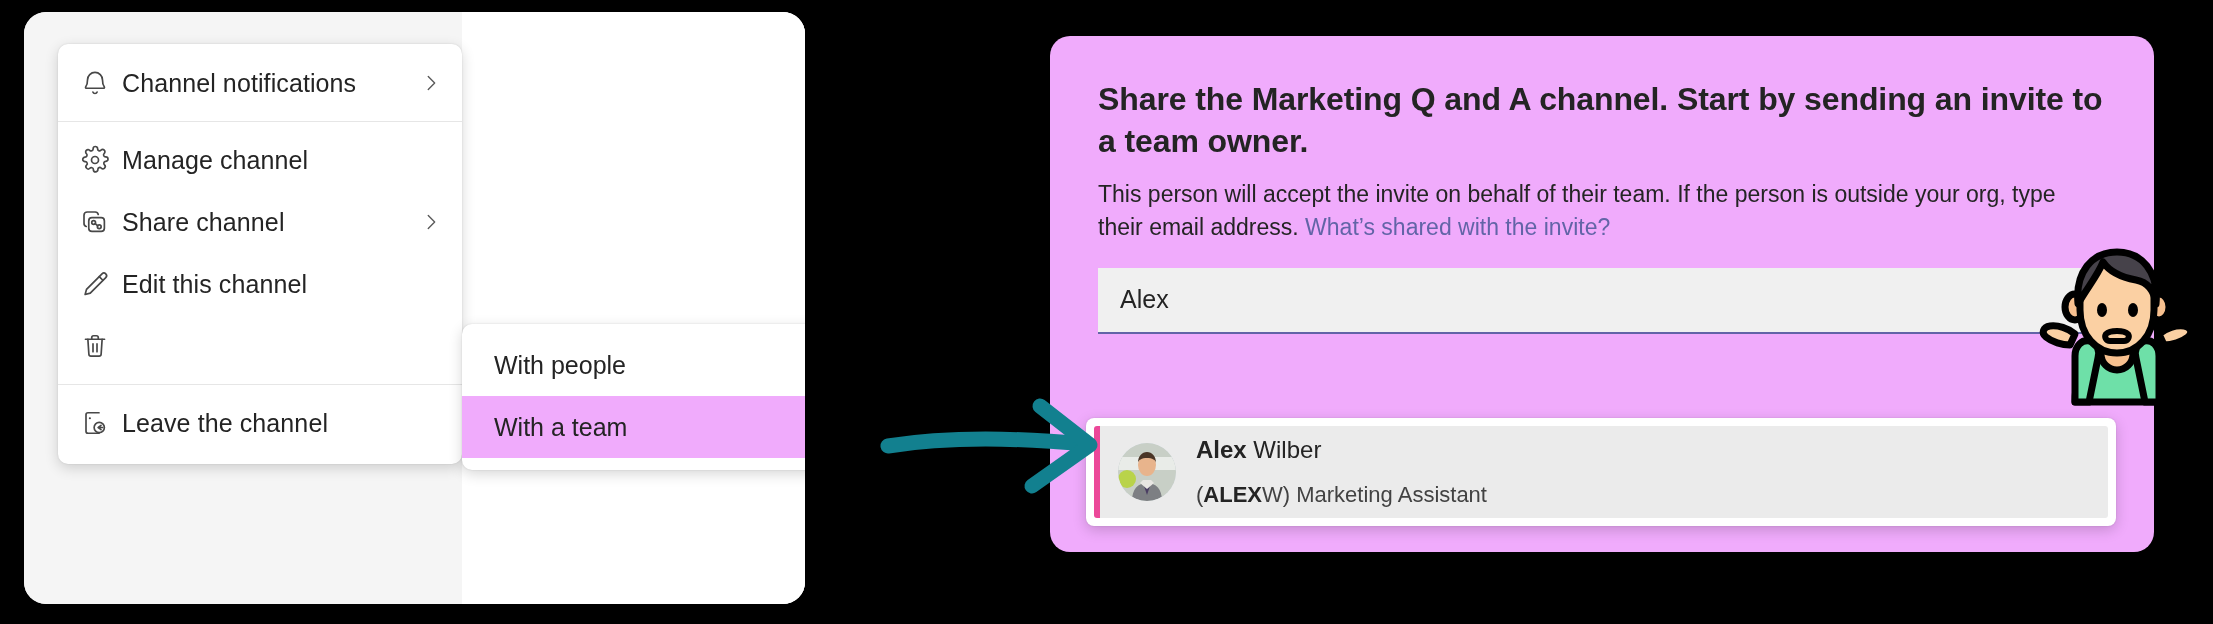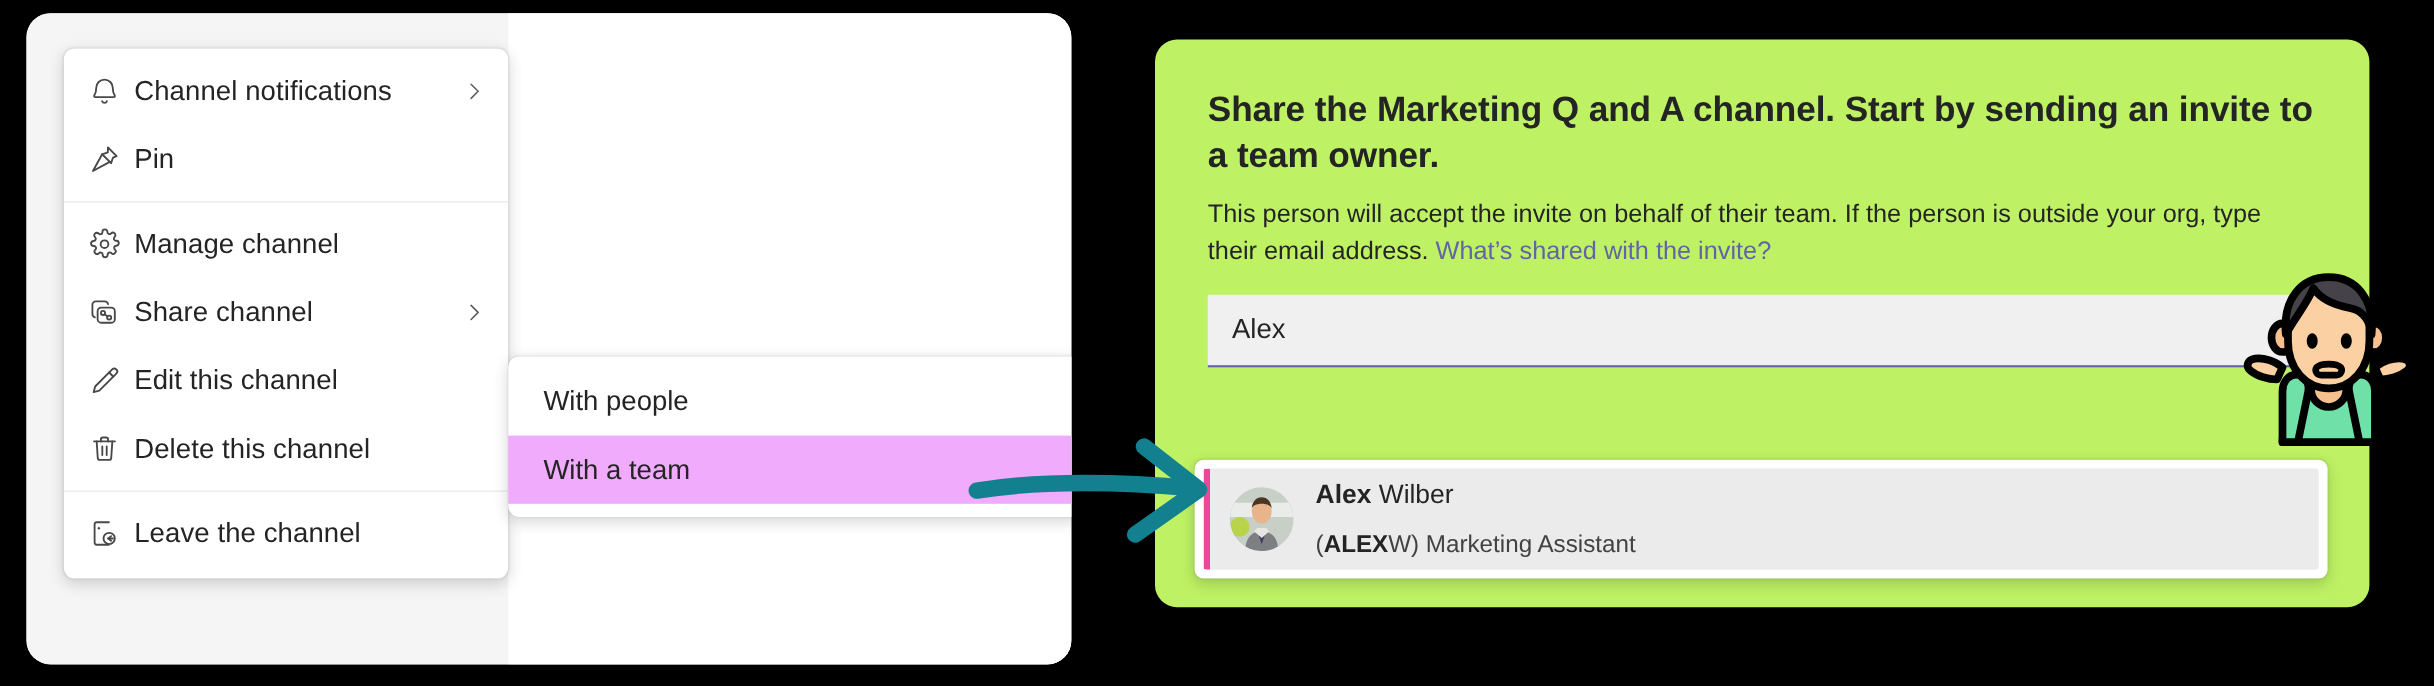--- a/index.html
+++ b/index.html
@@ -20,21 +20,21 @@
     position: absolute;
     inset: 0;
     background: #000000;
   }
 
   
   .left-window {
     position: absolute;
     left: 24px;
     top: 12px;
-    width: 950px;
+    width: 781px;
     height: 592px;
     background: #f5f5f5;
     border-radius: 22px;
     overflow: hidden;
   }
   .left-window .win-body {
     position: absolute;
     inset: 0;
     background: #f5f5f5;
   }
@@ -119,21 +119,21 @@
     background: #f0abfc;
   }
 
   
   .right-window {
     position: absolute;
     left: 1050px;
     top: 36px;
     width: 1104px;
     height: 516px;
-    background: #bef264;
+    background: #f0abfc;
     border-radius: 20px;
     box-shadow: 0 2px 10px rgba(0,0,0,.10);
     overflow: visible;
   }
   .dlg-inner {
     padding: 42px 48px 0 48px;
     position: relative;
     height: 100%;
     box-sizing: border-box;
   }
@@ -258,29 +258,20 @@
           </svg>
         </span>
         <span class="lbl">Channel notifications</span>
         <span class="chev">
           <svg width="22" height="22" viewBox="0 0 24 24" fill="none" stroke="#5a5a5a" stroke-width="1.5" stroke-linecap="round" stroke-linejoin="round">
               <path d="M9 5l7 7-7 7"></path>
             </svg>
         </span>
       </div>
 
-      <div class="ctx-item">
-        <span class="ico">
-          <svg width="30" height="30" viewBox="0 0 24 24" fill="none" stroke="#484848" stroke-width="1.35" stroke-linecap="round" stroke-linejoin="round">
-            <path d="M14.5 3.2l6.3 6.3-2.6 1.1-1.4 4.1-6.5-6.5 4.1-1.4z"></path>
-            <path d="M10.3 8.2L3.6 20.4l12.2-6.7"></path>
-          </svg>
-        </span>
-        <span class="lbl">Pin</span>
-      </div>
 
 
       <div class="ctx-sep"></div>
 
       <div class="ctx-item">
         <span class="ico">
           <svg width="30" height="30" viewBox="0 0 24 24" fill="none" stroke="#484848" stroke-width="1.35" stroke-linecap="round" stroke-linejoin="round">
             <circle cx="12" cy="12" r="2.8"></circle>
             <path d="M19.2 14.1a1.5 1.5 0 0 0 .3 1.7l.1.1a1.8 1.8 0 1 1-2.6 2.6l-.1-.1a1.5 1.5 0 0 0-1.7-.3 1.5 1.5 0 0 0-.9 1.4v.2a1.8 1.8 0 1 1-3.6 0v-.1a1.5 1.5 0 0 0-1-1.4 1.5 1.5 0 0 0-1.7.3l-.1.1a1.8 1.8 0 1 1-2.6-2.6l.1-.1a1.5 1.5 0 0 0 .3-1.7 1.5 1.5 0 0 0-1.4-.9H4a1.8 1.8 0 1 1 0-3.6h.1a1.5 1.5 0 0 0 1.4-1 1.5 1.5 0 0 0-.3-1.7l-.1-.1A1.8 1.8 0 1 1 7.7 4.2l.1.1a1.5 1.5 0 0 0 1.7.3h.1a1.5 1.5 0 0 0 .9-1.4V3a1.8 1.8 0 1 1 3.6 0v.1a1.5 1.5 0 0 0 .9 1.4 1.5 1.5 0 0 0 1.7-.3l.1-.1a1.8 1.8 0 1 1 2.6 2.6l-.1.1a1.5 1.5 0 0 0-.3 1.7v.1a1.5 1.5 0 0 0 1.4.9h.2a1.8 1.8 0 1 1 0 3.6h-.1a1.5 1.5 0 0 0-1.4.9z"></path>
           </svg>
@@ -318,21 +309,20 @@
 
       <div class="ctx-item">
         <span class="ico">
           <svg width="30" height="30" viewBox="0 0 24 24" fill="none" stroke="#484848" stroke-width="1.35" stroke-linecap="round" stroke-linejoin="round">
             <path d="M4.4 6.6h15.2"></path>
             <path d="M9.4 6.6V5.2a1.4 1.4 0 0 1 1.4-1.4h2.4a1.4 1.4 0 0 1 1.4 1.4v1.4"></path>
             <path d="M6.3 6.6l.8 12a1.6 1.6 0 0 0 1.6 1.5h6.6a1.6 1.6 0 0 0 1.6-1.5l.8-12"></path>
             <path d="M10.4 10.3v6.2M13.6 10.3v6.2"></path>
           </svg>
         </span>
-        <span class="lbl">Delete this channel</span>
       </div>
 
       <div class="ctx-sep"></div>
 
       <div class="ctx-item">
         <span class="ico">
           <svg width="30" height="30" viewBox="0 0 24 24" fill="none" stroke="#484848" stroke-width="1.35" stroke-linecap="round" stroke-linejoin="round">
             <path d="M15.2 3.8H6.4A1.6 1.6 0 0 0 4.8 5.4v13.2a1.6 1.6 0 0 0 1.6 1.6h8.8"></path>
             <circle cx="7.9" cy="8.2" r=".85" fill="#484848" stroke="none"></circle>
             <circle cx="15.4" cy="15.6" r="4.1"></circle>

